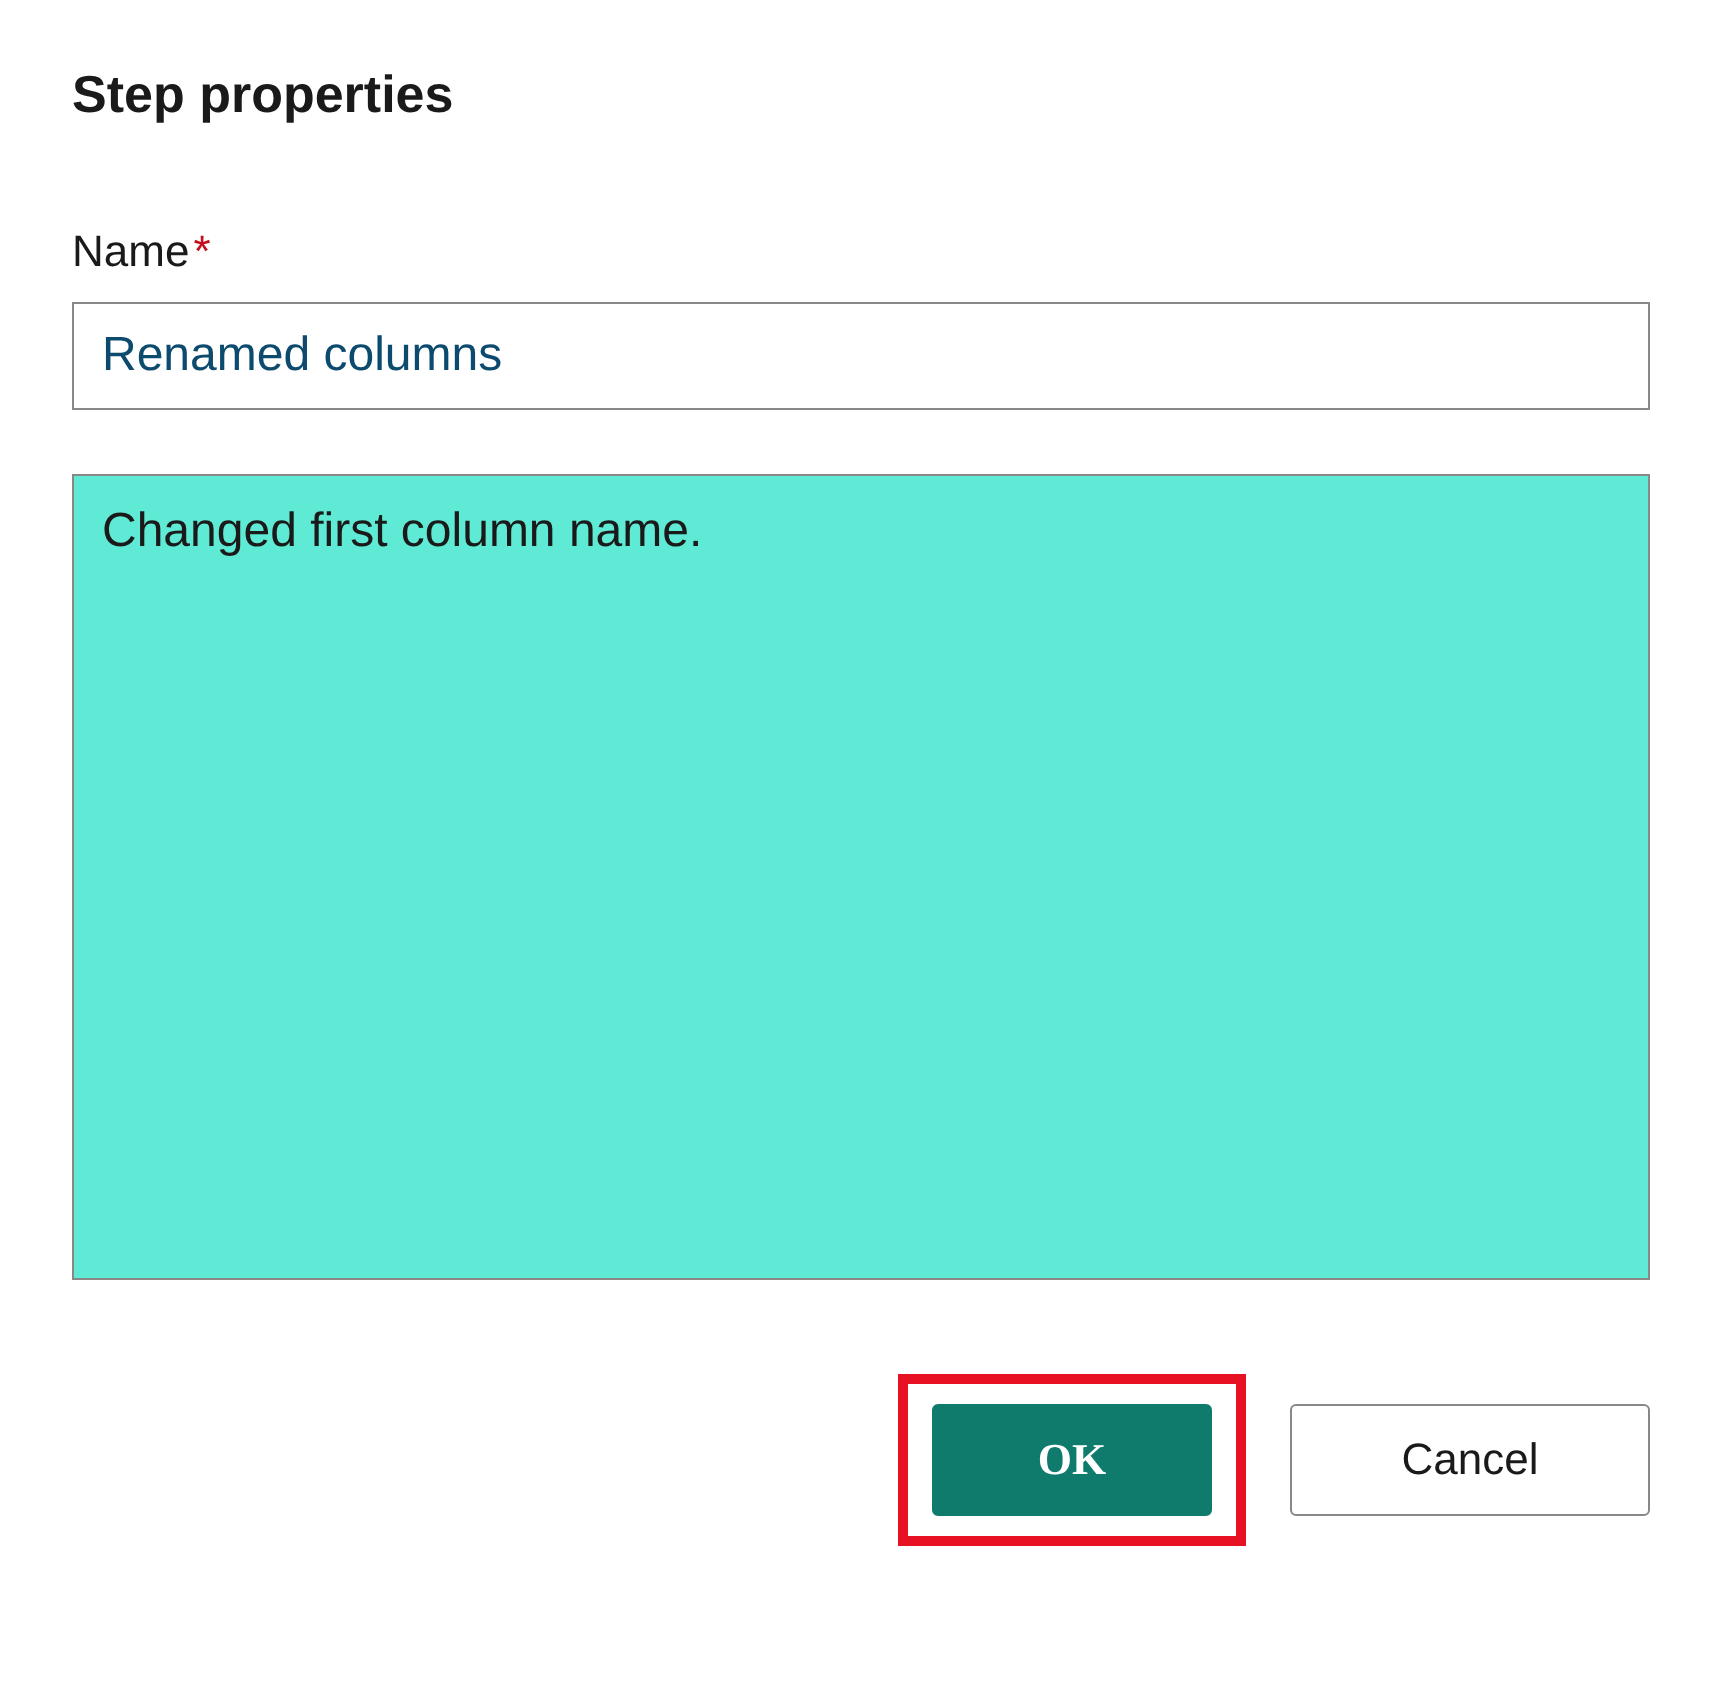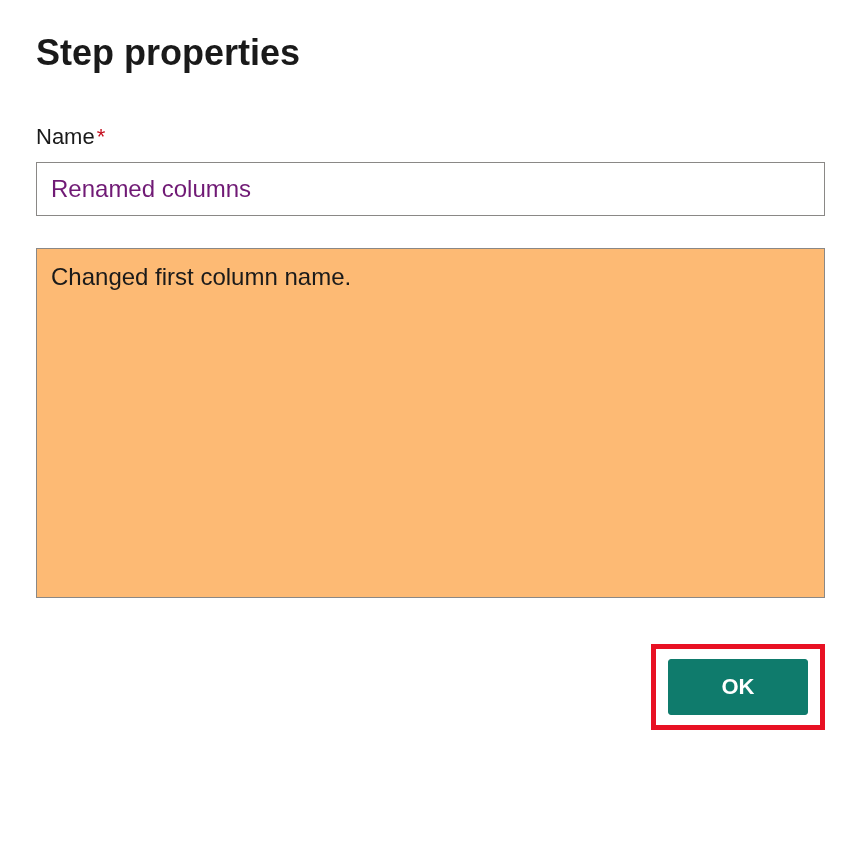--- a/index.html
+++ b/index.html
@@ -9,21 +9,21 @@
       font-family: "Segoe UI", -apple-system, BlinkMacSystemFont, sans-serif;
       background: #ffffff;
       color: #1a1a1a;
       width: 861px;
       height: 846px;
     }
     .dialog {
       padding: 20px 36px 36px 36px;
     }
     .dialog-title {
-      font-size: 36px;
+      font-size: 26px;
       font-weight: 700;
       margin: 12px 0 50px 0;
       color: #1a1a1a;
     }
     .field-group {
       margin-bottom: 32px;
     }
     .field-label {
       font-size: 22px;
       font-weight: 400;
@@ -34,35 +34,35 @@
       color: #c50f1f;
       margin-left: 2px;
     }
     .text-input {
       width: 100%;
       height: 54px;
       border: 1px solid #8a8886;
       padding: 0 14px;
       font-size: 24px;
       font-family: inherit;
-      color: #701a75;
+      color: #0c4a6e;
       outline: none;
       background: #ffffff;
     }
     .textarea-input {
       width: 100%;
-      height: 350px;
+      height: 403px;
       border: 1px solid #8a8886;
       padding: 12px 14px;
       font-size: 24px;
       font-family: inherit;
       color: #1a1a1a;
       outline: none;
       resize: none;
-      background: #fdba74;
+      background: #5eead4;
       line-height: 1.35;
     }
     .button-row {
       display: flex;
       justify-content: flex-end;
       gap: 22px;
       margin-top: 42px;
       align-items: center;
     }
     .ok-highlight {
@@ -80,20 +80,21 @@
       min-width: 140px;
       display: inline-flex;
       align-items: center;
       justify-content: center;
     }
     .btn-primary {
       background: #0f7b6c;
       color: #ffffff;
       border: 1px solid #0f7b6c;
       font-weight: 600;
+      font-family: Liberation Serif, serif;
     }
     .btn-secondary {
       background: #ffffff;
       color: #1a1a1a;
       border: 1px solid #8a8886;
       min-width: 180px;
     }
   </style>
 </head>
 <body>
@@ -109,14 +110,15 @@
   </div>
 
   <div class="field-group">
     <textarea class="textarea-input" style="">Changed first column name.</textarea>
   </div>
 
   <div class="button-row">
     <div class="ok-highlight">
       <button class="btn btn-primary">OK</button>
     </div>
+    <button class="btn btn-secondary">Cancel</button>
   </div>
 </div>
 
 </body></html>

